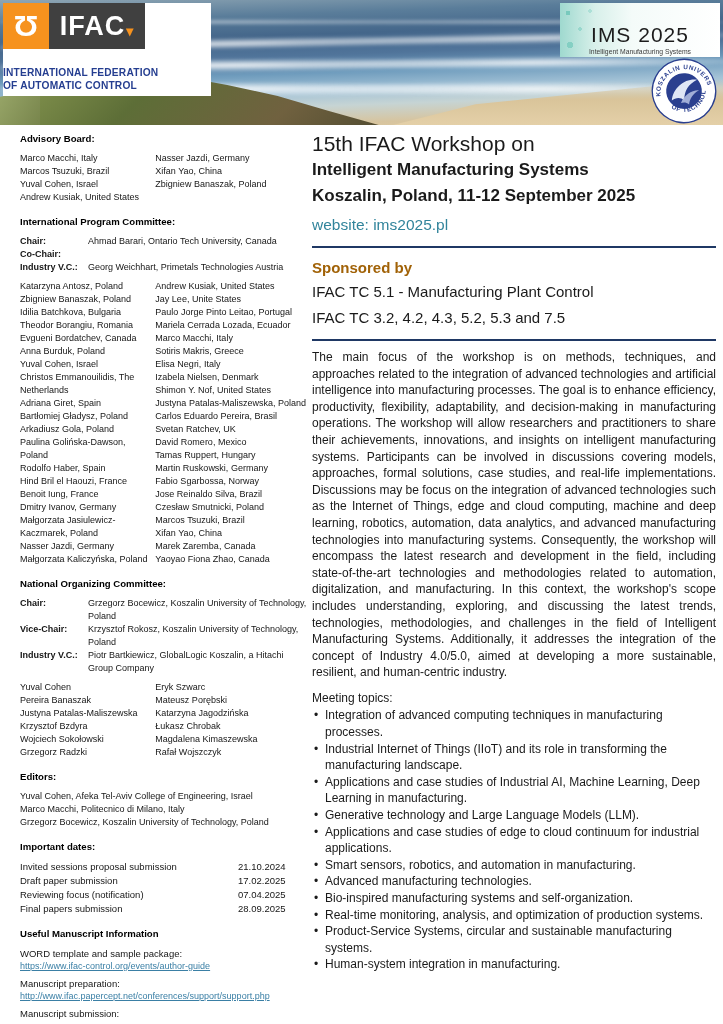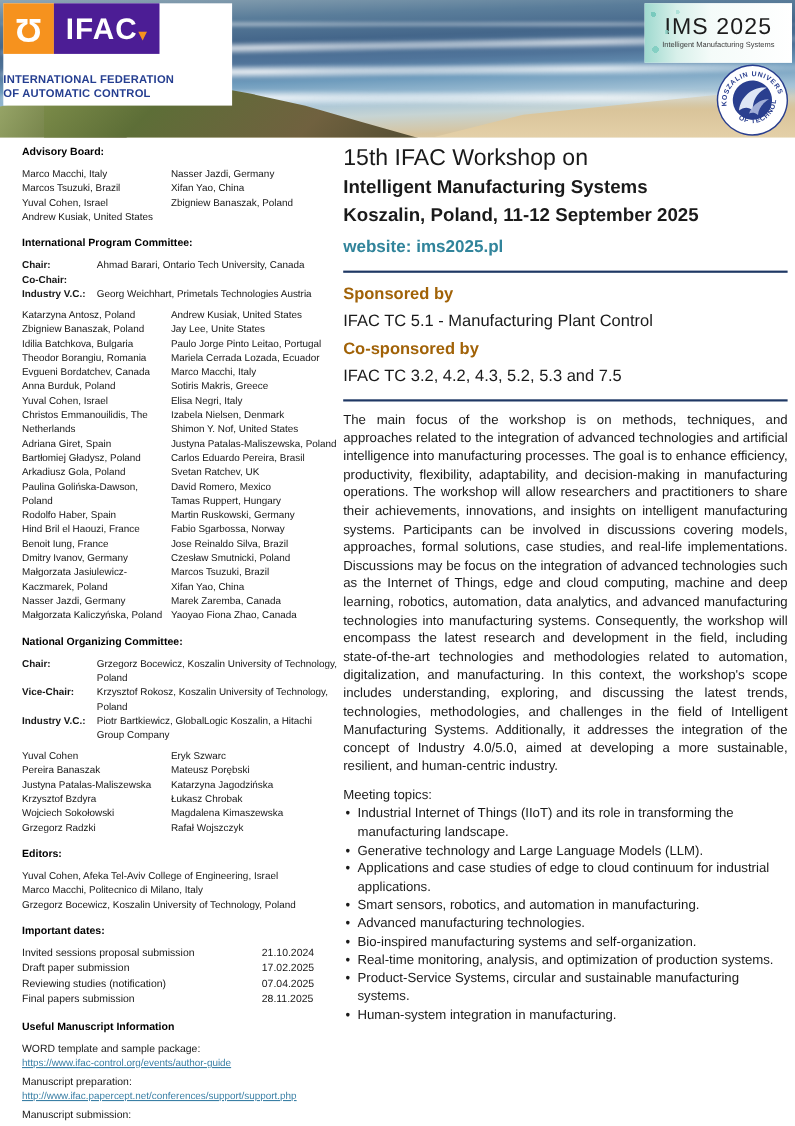--- a/index.html
+++ b/index.html
@@ -26,27 +26,27 @@
     clip-path:polygon(0 30%, 40% 10%, 75% 45%, 100% 100%, 0 100%);}
   .sand { position:absolute; right:0; bottom:0; width:330px; height:46px;
     background:linear-gradient(180deg, rgba(224,205,166,0) 0%, #d9c49a 45%, #e4d0a8 100%);
     clip-path:polygon(0 100%, 25% 55%, 100% 0, 100% 100%);}
 
   
   .ifac-logo { position:absolute; top:3px; left:3px; background:#fff; padding:0 4px 3px 0; width:208px; }
   .ifac-top { display:flex; }
   .ifac-omega { width:46px; height:46px; background:#f6921e; display:flex; align-items:center; justify-content:center; }
   .ifac-omega span { color:#fff; font-size:30px; font-weight:bold; transform:rotate(180deg); line-height:1; }
-  .ifac-word { width:96px; height:46px; background:#4c1d95; color:#fff; display:flex; align-items:center; justify-content:center;
+  .ifac-word { width:96px; height:46px; background:#404040; color:#fff; display:flex; align-items:center; justify-content:center;
     font-size:27px; font-weight:bold; letter-spacing:1px; }
   .ifac-word .tri { color:#f6921e; font-size:14px; margin-left:1px; margin-top:10px; }
   .ifac-sub { color:#253e90; font-weight:bold; font-size:10.2px; line-height:1.25; padding-top:18px; letter-spacing:.2px; }
 
   
-  .ims-logo { position:absolute; top:3px; right:3px; width:134px; height:54px; text-align:center; padding-top:10px;
+  .ims-logo { position:absolute; top:3px; right:3px; width:160px; height:54px; text-align:center; padding-top:20px;
     background:linear-gradient(90deg,#9fd9cf 0%,#d8f0ea 22%,#f4fbf9 45%,#ffffff 100%);
     background-color:#fff; }
   .ims-logo::before { content:""; position:absolute; left:0; top:0; width:40px; height:100%;
     background:radial-gradient(circle 4px at 8px 10px, #6cc5b8 60%, transparent 61%),
                radial-gradient(circle 3px at 20px 26px, #8fd4c9 60%, transparent 61%),
                radial-gradient(circle 5px at 10px 42px, #7accbf 60%, transparent 61%),
                radial-gradient(circle 3px at 30px 8px, #a5ded4 60%, transparent 61%); opacity:.8; }
   .ims-title { font-size:21px; color:#1c1c1c; letter-spacing:1px; }
   .ims-sub { font-size:6.8px; color:#3c3c3c; margin-top:1px; }
 
@@ -68,21 +68,21 @@
   .date-row { display:flex; font-size:9.5px; line-height:14px; }
   .date-row .dlabel { flex:1; }
   .date-row .dval { width:70px; flex:0 0 70px; }
   .ms-group { margin-bottom:4px; }
   .ms-label { font-size:9.5px; line-height:13px; }
   .ms-url { font-size:9px; line-height:13px; color:#3a7fa5; text-decoration:underline; display:inline-block; cursor:pointer; }
 
   .right-col { position:absolute; left:312px; top:131px; width:404px; }
   .title-line1 { font-size:21px; line-height:26px; color:#1a1a1a; }
   .title-line2, .title-line3 { font-size:17px; line-height:26px; font-weight:bold; color:#1a1a1a; }
-  .website { font-size:15.5px; line-height:24px; font-weight:bold; color:#31849b; margin-top:4px; cursor:pointer; }
+  .website { font-size:15.5px; line-height:24px; font-weight:normal; color:#31849b; margin-top:4px; cursor:pointer; }
   .rule { border:none; border-top:2px solid #1f3864; margin:9px 0 8px 0; width:404px; }
   .sp-head { font-size:15px; font-weight:bold; line-height:24px; color:#a16207; }
   .sp-body { font-size:15px; line-height:24px; color:#1a1a1a; margin-bottom:2px; }
   .description { font-size:12px; line-height:16.6px; text-align:justify; color:#1a1a1a; }
   .topics-head { font-size:12px; line-height:16.6px; margin-top:9px; color:#1a1a1a; }
   .topics { list-style:none; margin-top:1px; }
   .topics li { position:relative; padding-left:13px; font-size:12px; line-height:16.6px; color:#1a1a1a; }
   .topics li::before { content:"•"; position:absolute; left:2px; }
 </style>
 </head>
@@ -272,27 +272,27 @@
           <span class="dlabel">Invited sessions proposal submission</span>
           <span class="dval">21.10.2024</span>
         </div>
 
         <div class="date-row">
           <span class="dlabel">Draft paper submission</span>
           <span class="dval">17.02.2025</span>
         </div>
 
         <div class="date-row">
-          <span class="dlabel">Reviewing studies (notification)</span>
+          <span class="dlabel">Reviewing focus (notification)</span>
           <span class="dval">07.04.2025</span>
         </div>
 
         <div class="date-row">
           <span class="dlabel">Final papers submission</span>
-          <span class="dval">28.11.2025</span>
+          <span class="dval">28.09.2025</span>
         </div>
       </div>
 
     <h3>Useful Manuscript Information</h3>
     <div>
 
         <div class="ms-group">
           <div class="ms-label">WORD template and sample package:</div>
           <a class="ms-url">https://www.ifac-control.org/events/author-guide</a>
         </div>
@@ -312,31 +312,32 @@
   <main class="right-col">
     <div class="title-line1">15th IFAC Workshop on</div>
     <div class="title-line2">Intelligent Manufacturing Systems</div>
     <div class="title-line3">Koszalin, Poland, 11-12 September 2025</div>
     <div class="website">website: ims2025.pl</div>
 
     <hr class="rule">
 
     <div class="sp-head">Sponsored by</div>
     <div class="sp-body">IFAC TC 5.1 - Manufacturing Plant Control</div>
-    <div class="sp-head">Co-sponsored by</div>
     <div class="sp-body">IFAC TC 3.2, 4.2, 4.3, 5.2, 5.3 and 7.5</div>
 
     <hr class="rule">
 
     <p class="description">The main focus of the workshop is on methods, techniques, and approaches related to the integration of advanced technologies and artificial intelligence into manufacturing processes. The goal is to enhance efficiency, productivity, flexibility, adaptability, and decision-making in manufacturing operations. The workshop will allow researchers and practitioners to share their achievements, innovations, and insights on intelligent manufacturing systems. Participants can be involved in discussions covering models, approaches, formal solutions, case studies, and real-life implementations. Discussions may be focus on the integration of advanced technologies such as the Internet of Things, edge and cloud computing, machine and deep learning, robotics, automation, data analytics, and advanced manufacturing technologies into manufacturing systems. Consequently, the workshop will encompass the latest research and development in the field, including state-of-the-art technologies and methodologies related to automation, digitalization, and manufacturing. In this context, the workshop's scope includes understanding, exploring, and discussing the latest trends, technologies, methodologies, and challenges in the field of Intelligent Manufacturing Systems. Additionally, it addresses the integration of the concept of Industry 4.0/5.0, aimed at developing a more sustainable, resilient, and human-centric industry.</p>
 
     <div class="topics-head">Meeting topics:</div>
     <ul class="topics">
 
+    <li>Integration of advanced computing techniques in manufacturing processes.</li>
         <li>Industrial Internet of Things (IIoT) and its role in transforming the manufacturing landscape.</li>
+        <li>Applications and case studies of Industrial AI, Machine Learning, Deep Learning in manufacturing.</li>
         <li>Generative technology and Large Language Models (LLM).</li>
         <li>Applications and case studies of edge to cloud continuum for industrial applications.</li>
         <li>Smart sensors, robotics, and automation in manufacturing.</li>
         <li>Advanced manufacturing technologies.</li>
         <li>Bio-inspired manufacturing systems and self-organization.</li>
         <li>Real-time monitoring, analysis, and optimization of production systems.</li>
         <li>Product-Service Systems, circular and sustainable manufacturing systems.</li>
         <li>Human-system integration in manufacturing.</li>
       </ul>
   </main>

